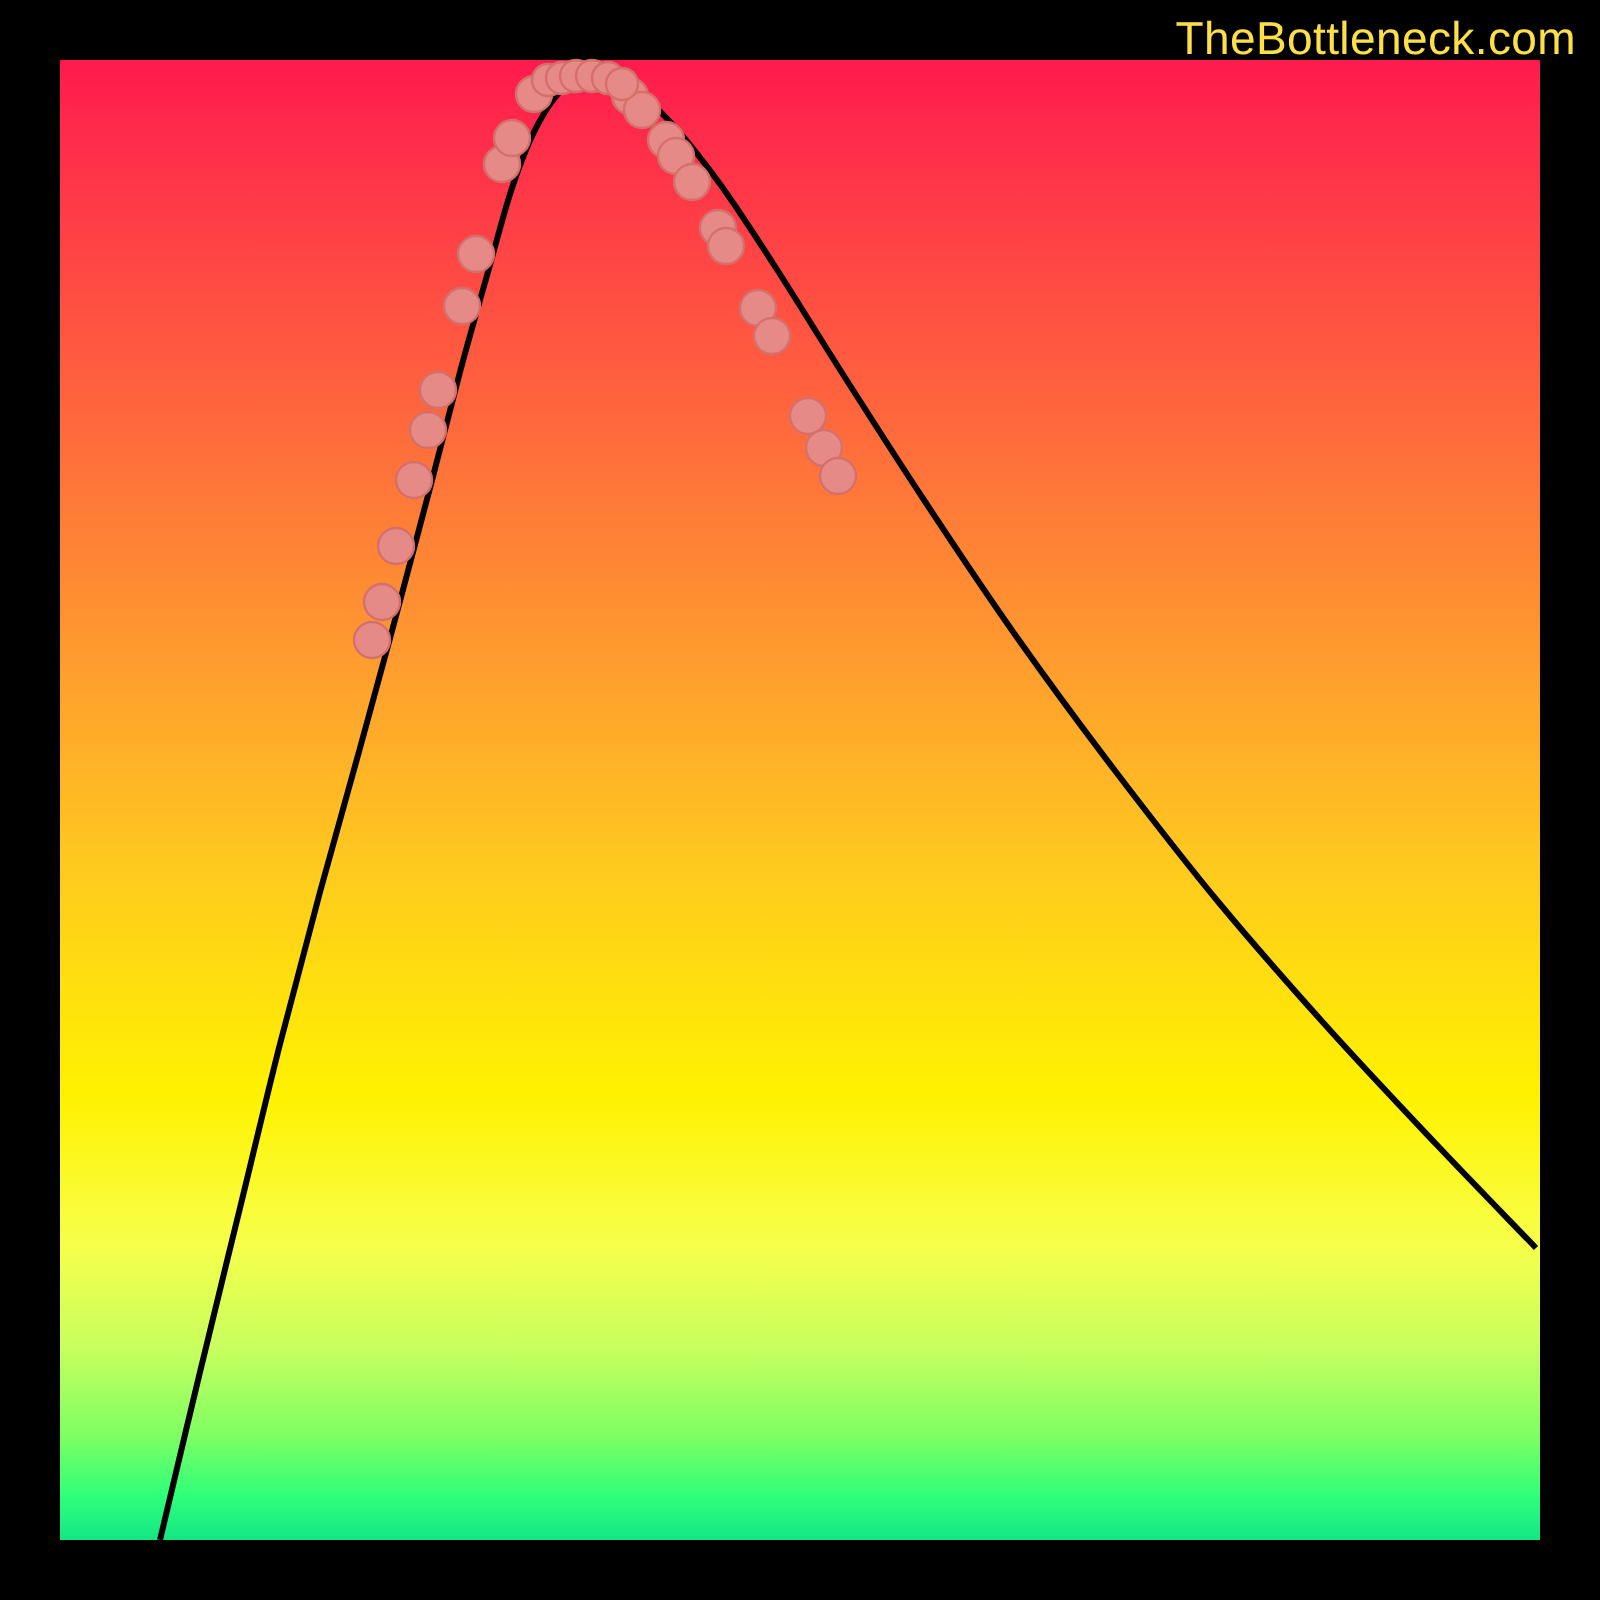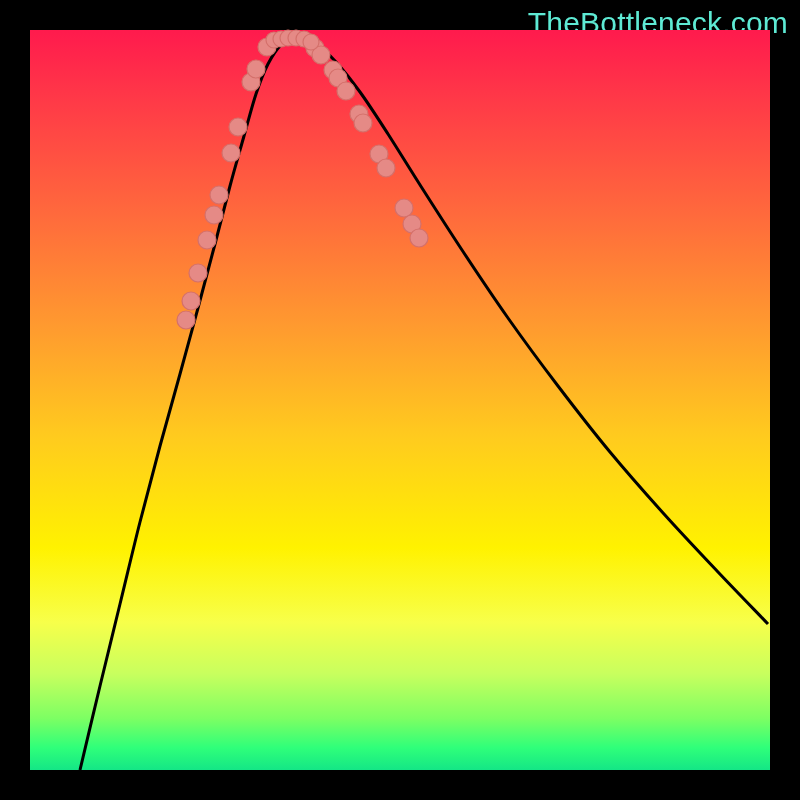--- a/index.html
+++ b/index.html
@@ -36,22 +36,22 @@
       #c8ff5e 87%,
       #7dff63 93%,
       #2fff7a 97%,
       #14e686 100%
     );
   }
   .watermark {
     position: absolute;
     top: 6px;
     right: 12px;
-    color: #5eead4;
-    font-size: 30px;
+    color: #fde047;
+    font-size: 23px;
     font-weight: 500;
     letter-spacing: 0.2px;
   }
   svg.curve {
     position: absolute;
     left: 0;
     top: 0;
     width: 740px;
     height: 740px;
     overflow: visible;

